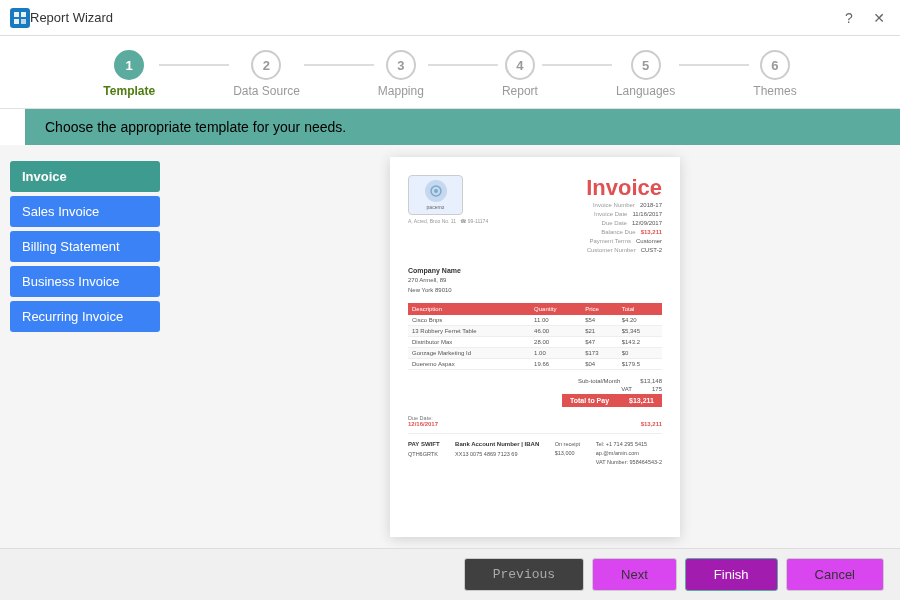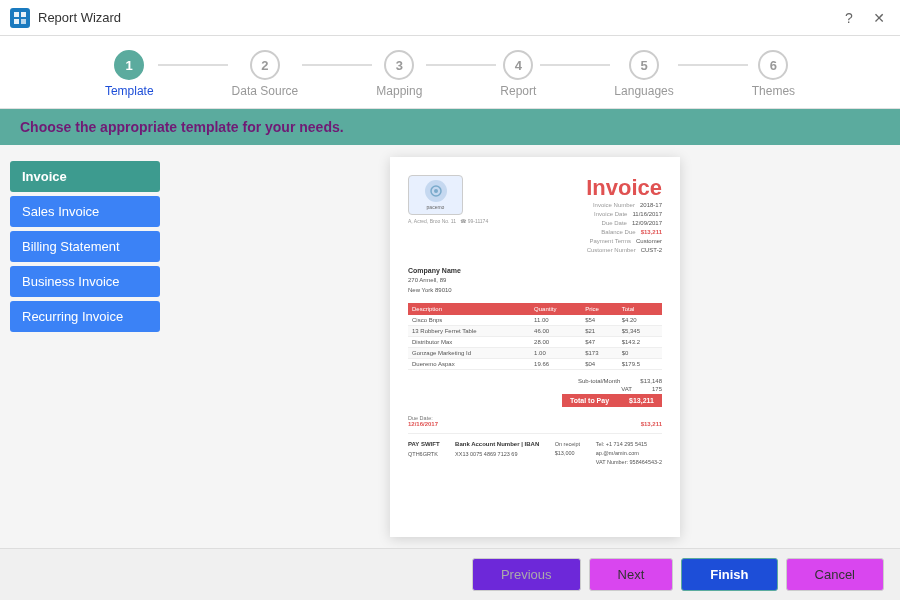--- a/index.html
+++ b/index.html
@@ -20,21 +20,20 @@
       display: flex;
       align-items: center;
       justify-content: space-between;
       padding: 0 10px;
       border-bottom: 1px solid #ddd;
       flex-shrink: 0;
     }
     .title-bar-left {
       display: flex;
       align-items: center;
-      gap: 8px;
     }
     .title-bar-icon {
       width: 20px;
       height: 20px;
       background: #1a7abf;
       border-radius: 3px;
       display: flex;
       align-items: center;
       justify-content: center;
       color: white;
@@ -109,39 +108,40 @@
     .step-circle.active {
       background: #5bab9e;
       border-color: #5bab9e;
       color: white;
     }
     .step-label {
       font-size: 12px;
       color: #999;
     }
     .step-label.active {
-      color: #1d4ed8;
-      font-weight: 400;
+      color: #4d7c0f;
+      font-weight: 700;
     }
     .step-line {
       width: 70px;
       height: 2px;
       background: #ddd;
       margin: 0 4px;
       margin-bottom: 18px;
     }
 
     
     .header-bar {
       background: #5bab9e;
-      color: #701a75;
+      color: #000000;
       padding: 10px 20px;
       font-size: 14px;
-      font-weight: 700;
+      font-weight: 400;
       flex-shrink: 0;
+      margin-left: 25px;
     }
 
     
     .body-area {
       flex: 1;
       display: flex;
       background: #f5f5f5;
       overflow: hidden;
     }
 
@@ -342,30 +342,30 @@
     .btn {
       padding: 8px 28px;
       font-size: 13px;
       border-radius: 3px;
       cursor: pointer;
       border: 1px solid #ccc;
       background: #d946ef;
       color: #333;
     }
     .btn.primary {
-      background: #1d4ed8;
+      background: #a21caf;
       border-color: #5bab9e;
       color: white;
-      font-weight: bold;
     }
     .btn.disabled {
-      background: #6d28d9;
+      background: #404040;
       border-color: #ccc;
       color: #aaa;
       cursor: default;
+      font-family: Liberation Mono, monospace;
     }
   </style>
 </head>
 <body>
 
 <div class="title-bar">
   <div class="title-bar-left">
     <div class="title-bar-icon">
       <svg width="14" height="14" viewBox="0 0 14 14">
         <rect x="1" y="1" width="5" height="5" fill="white" opacity="0.9"></rect>

